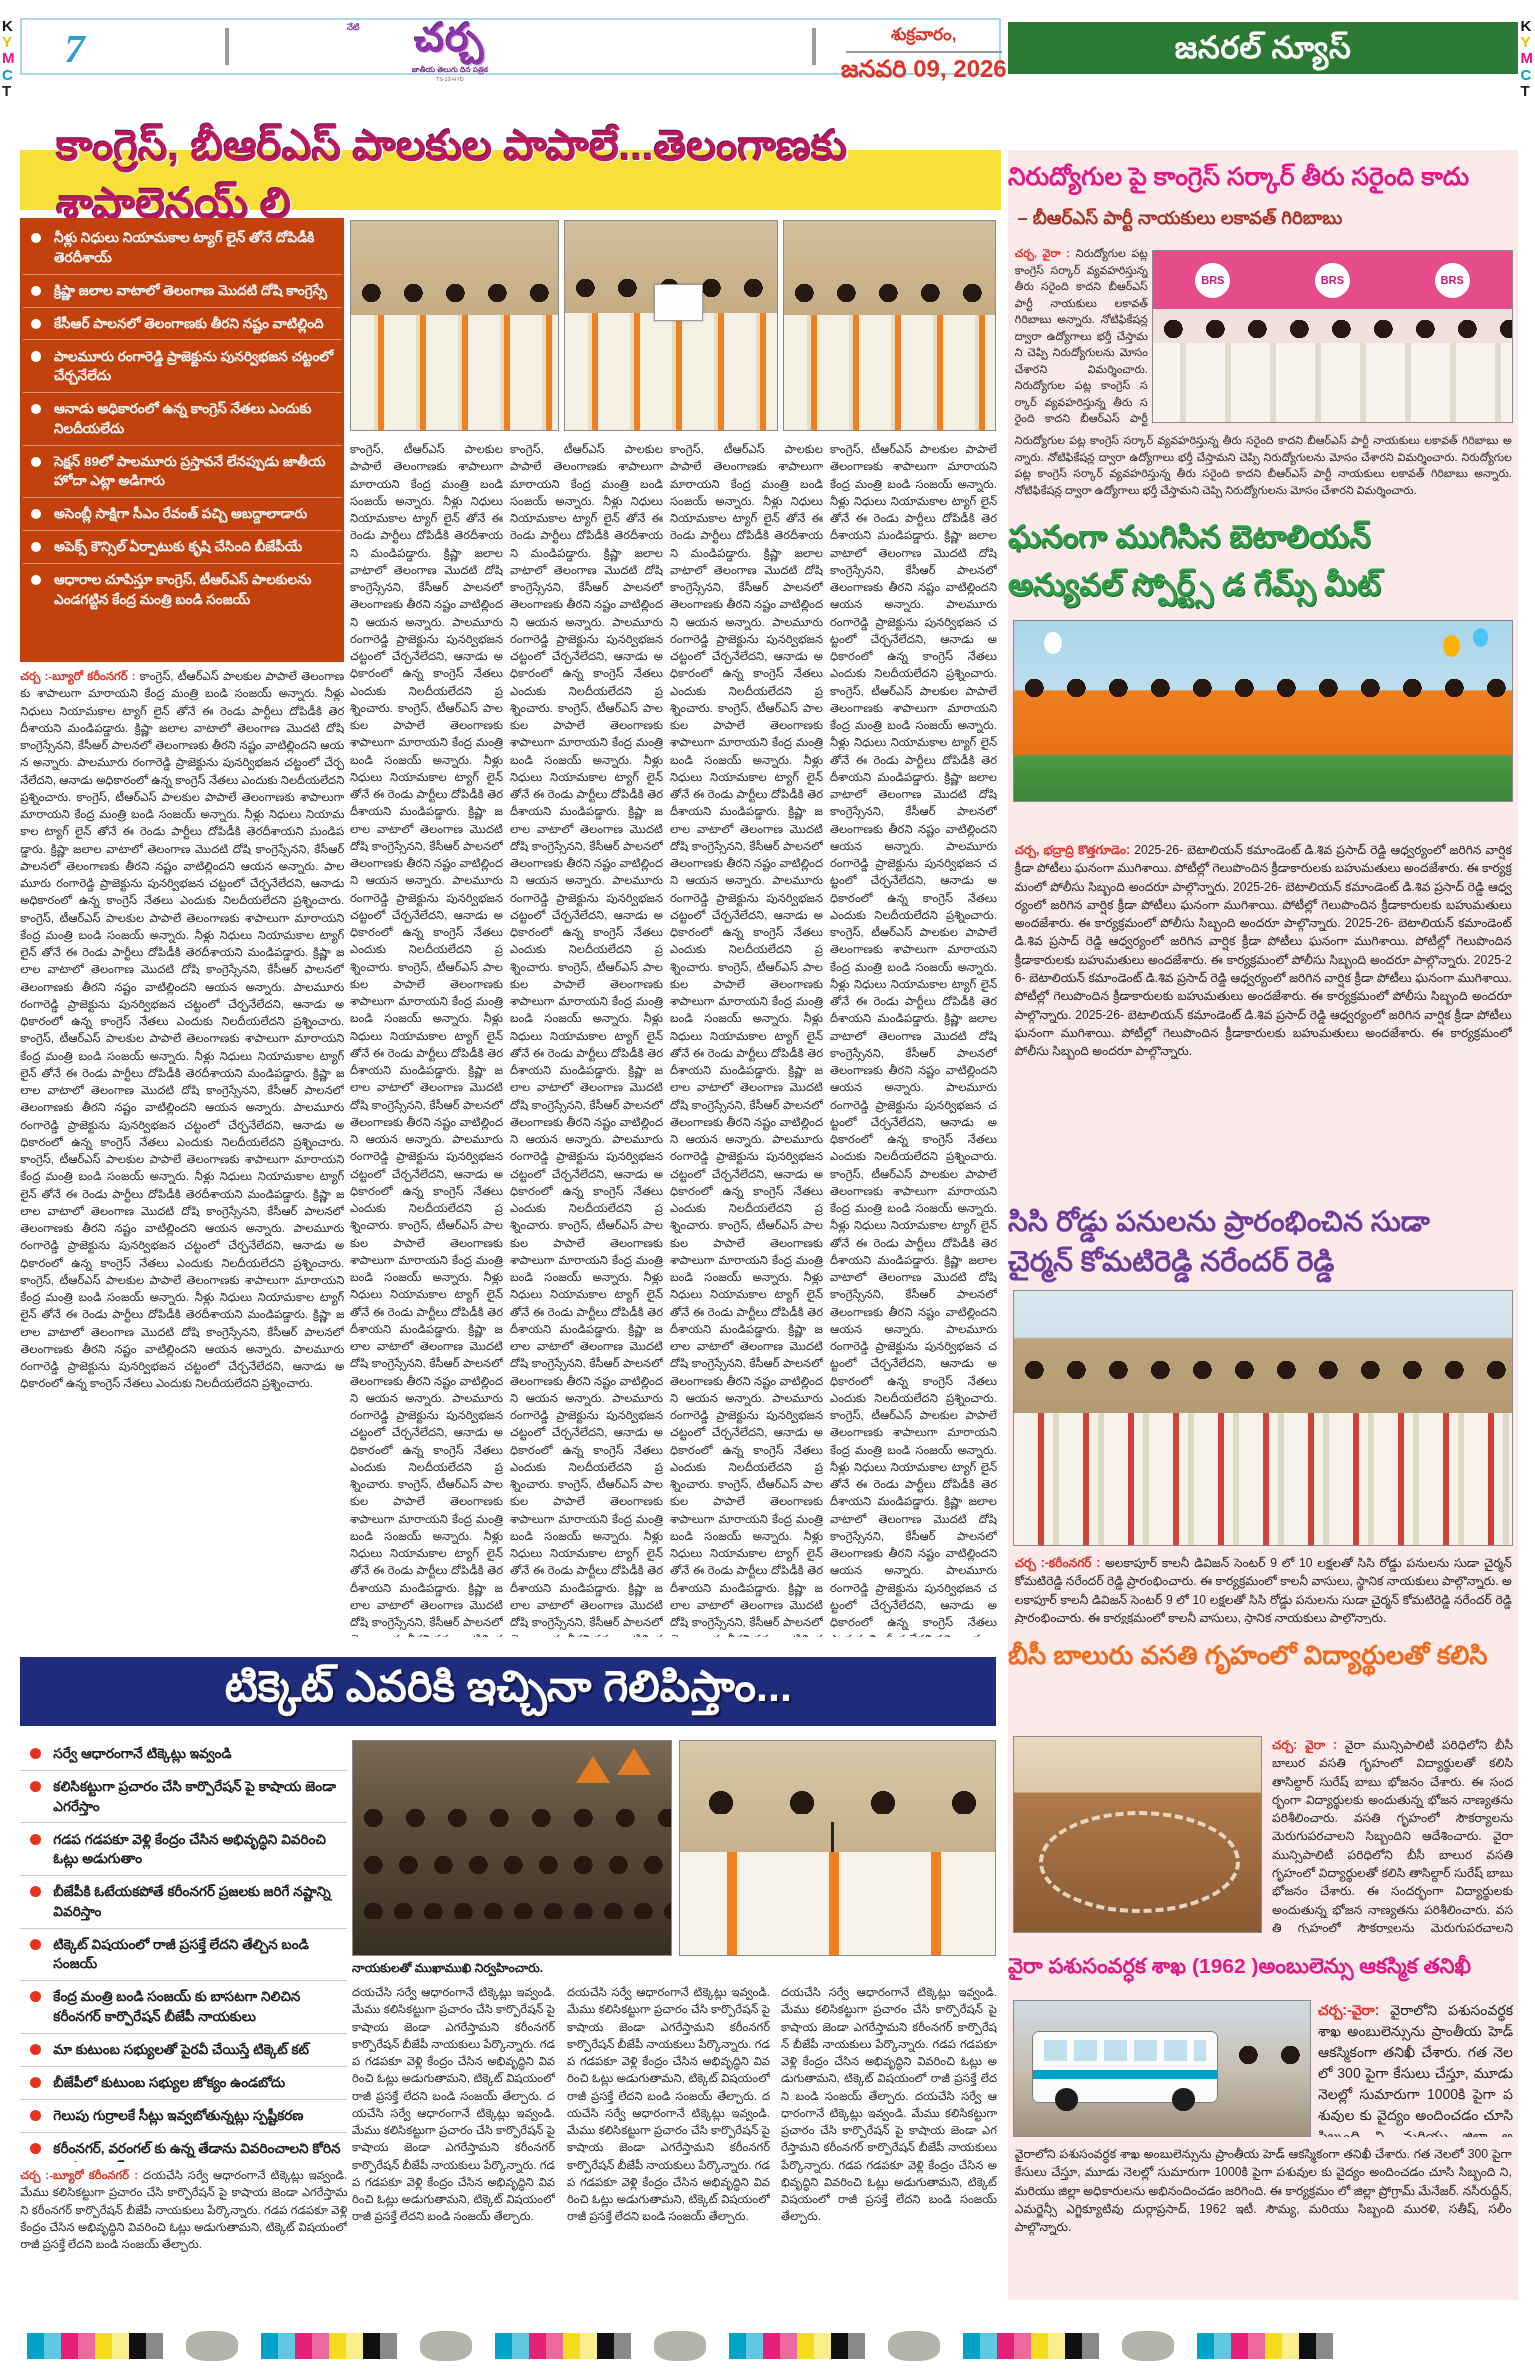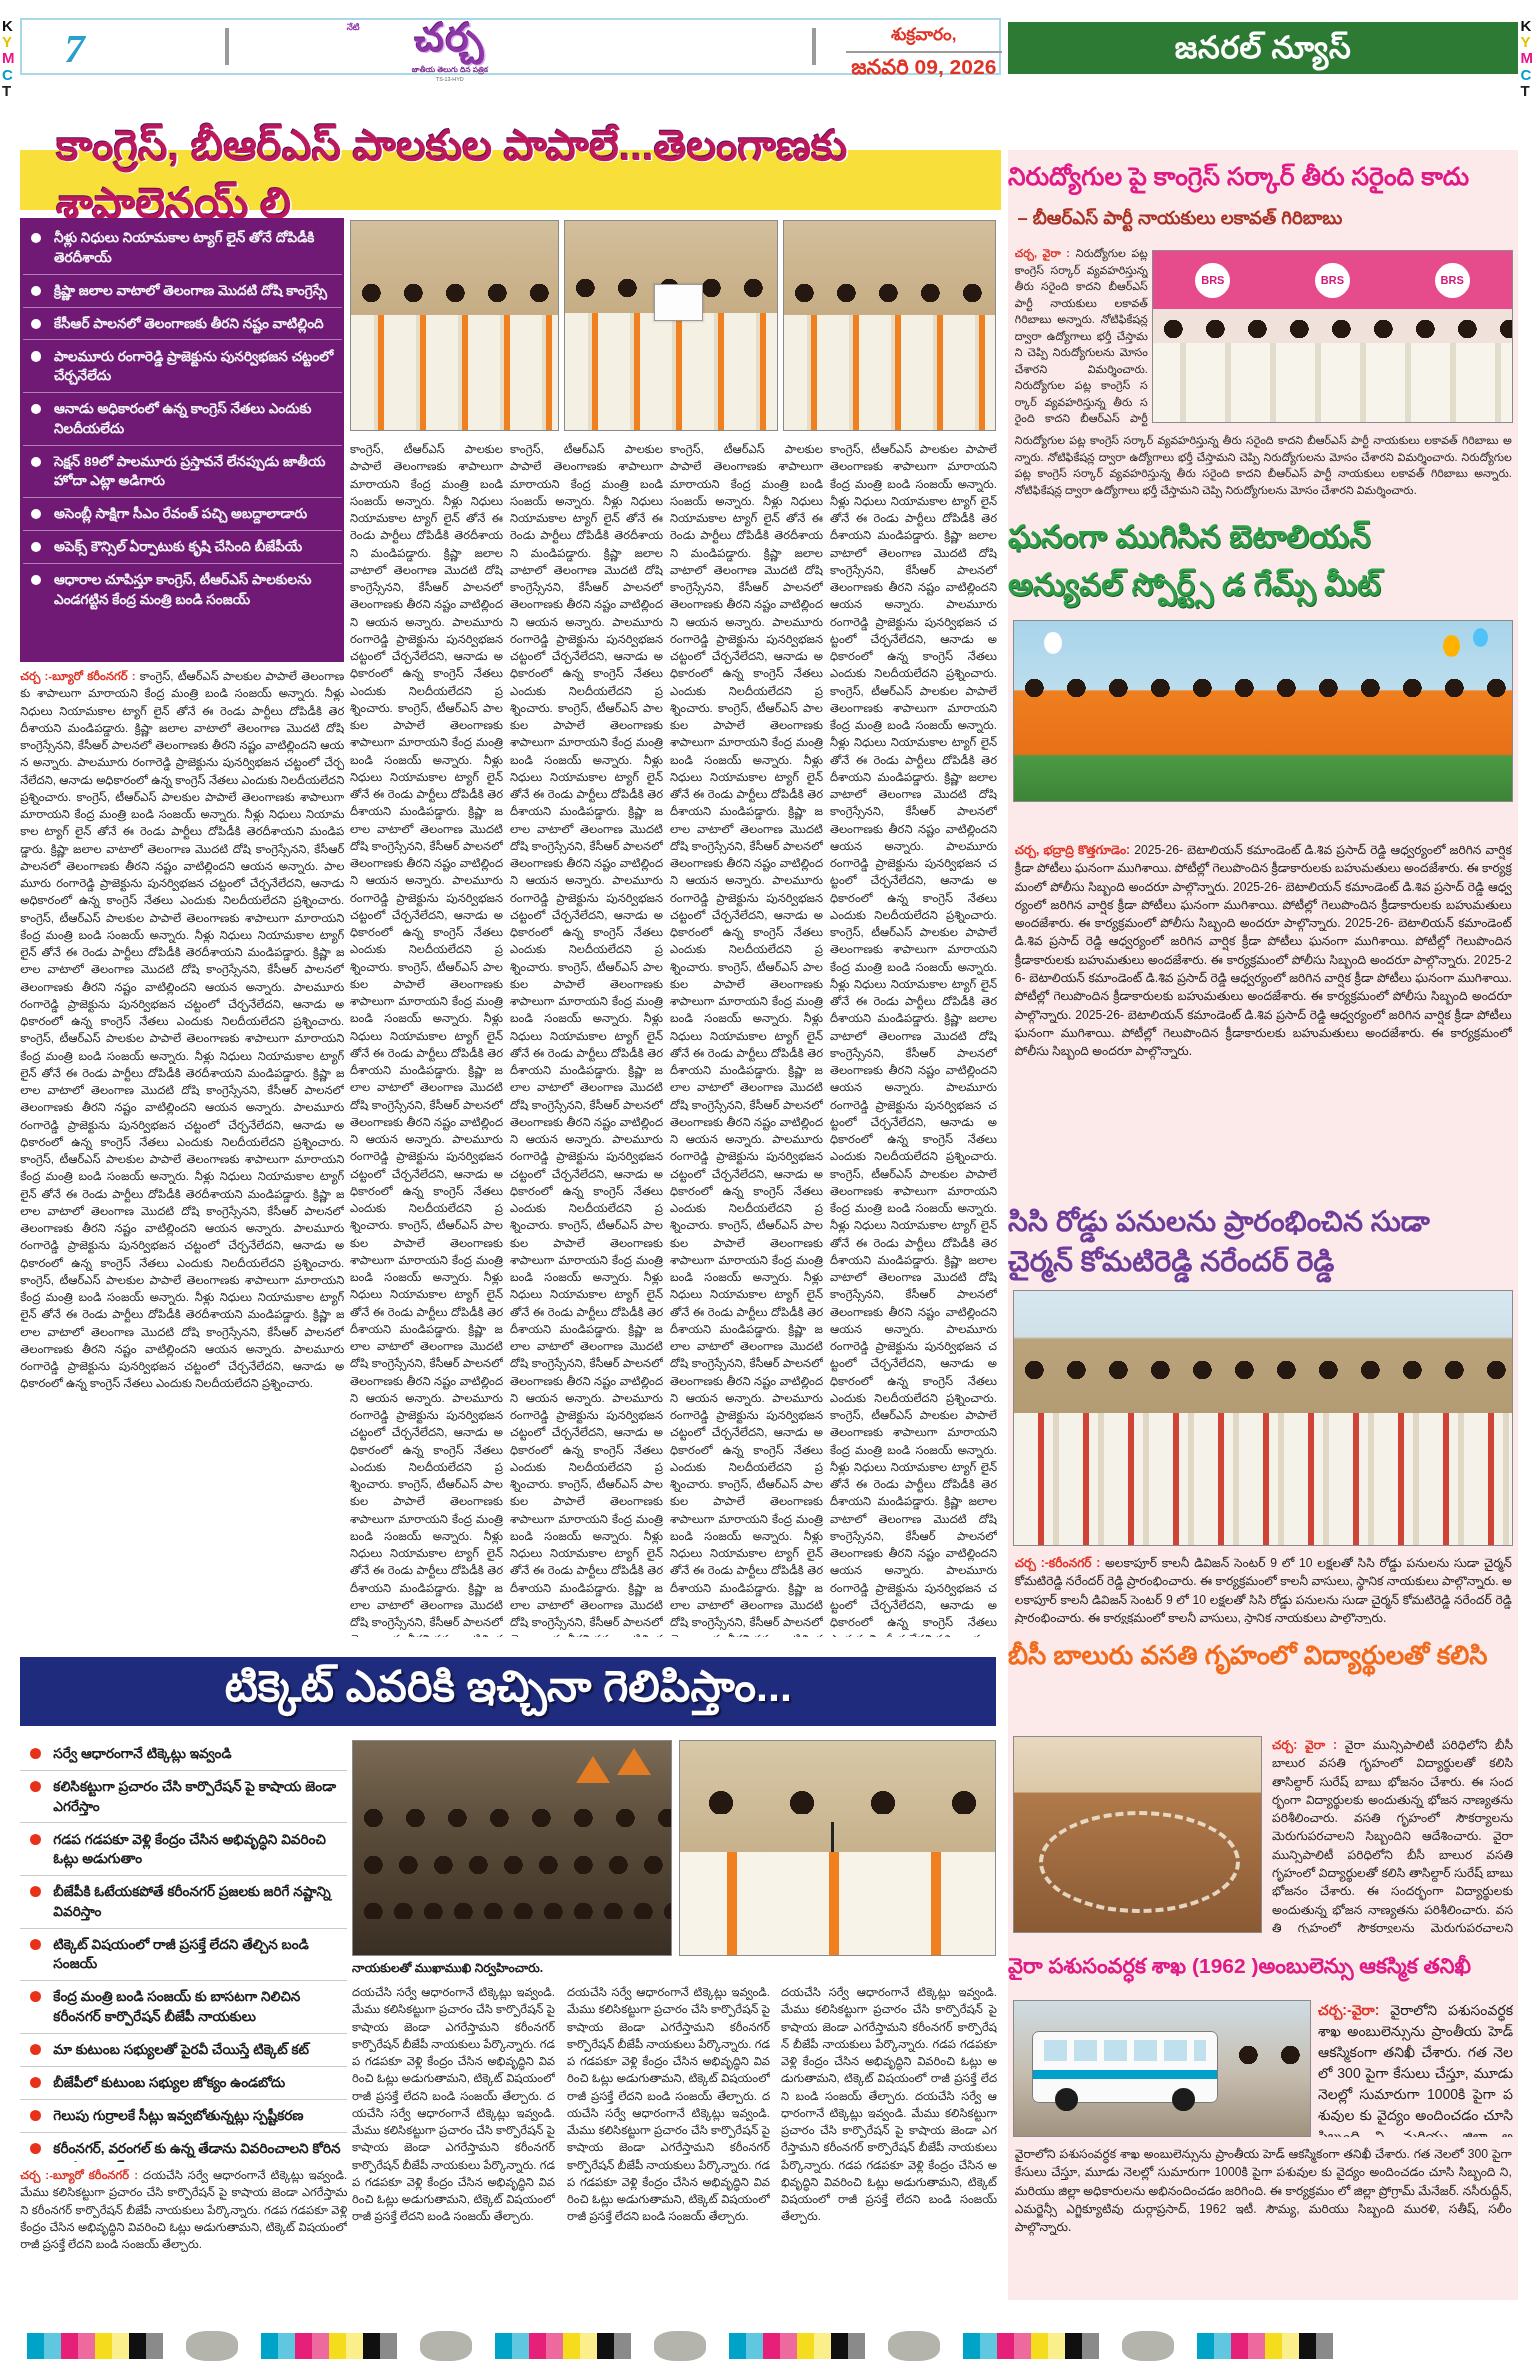--- a/index.html
+++ b/index.html
@@ -17,30 +17,30 @@
   .vline{position:absolute;top:8.1px;width:3.4px;height:37px;background:#9a9a9a;}
   .mast{position:absolute;left:319px;top:-4.1px;width:217px;text-align:center;}
   .mast-pre{position:absolute;left:5.4px;top:6.8px;font-size:8.8px;color:#8e35a8;font-weight:bold;}
   .mast-title{font-size:39px;font-weight:bold;color:#8e35a8;
       text-shadow:1.4px 1.4px 0 #dcb6ec, -0.7px -0.7px 0 #5c1e70;letter-spacing:1.4px;}
   .mast-tag{font-size:7.5px;color:#7b2d8e;margin-top:-4.1px;font-weight:bold;text-align:center;}
   .mast-code{font-size:5.4px;color:#666;}
   .dateblk{position:absolute;left:817px;top:5.4px;width:169px;text-align:center;}
   .dateblk .d1{color:#e03325;font-size:17px;font-weight:bold;}
   .dateblk hr{border:none;border-top:2px solid #9a9a9a;margin:2.7px 6.8px;}
-  .dateblk .d2{color:#e03325;font-size:21px;font-weight:bold;}
+  .dateblk .d2{color:#e03325;font-size:24px;font-weight:bold;}
   .section-box{position:absolute;left:1008px;top:22px;width:510px;height:52px;background:#2c7a34;
       color:#fff;font-size:31px;font-weight:bold;text-align:center;line-height:52px;letter-spacing:0.7px;}
   
   .lead-bar{position:absolute;left:20.3px;top:150px;width:981px;height:60px;background:#f8df3a;
       display:flex;align-items:center;justify-content:center;}
   .lead-bar span{font-size:42px;font-weight:bold;color:#be185d;
       text-shadow:1.4px 1.4px 0 #ffffff,-0.7px -0.7px 0 #4a1160;margin-left:36px;}
   
-  .teal-box{position:absolute;left:20.3px;top:218px;width:324px;height:444px;background:#701a75;
+  .teal-box{position:absolute;left:20.3px;top:218px;width:324px;height:444px;background:#c2410c;
       box-sizing:border-box;padding:4.1px 2.7px;overflow:hidden;}
   ul.bul{list-style:none;margin:0;padding:0;}
   .teal-box li{position:relative;padding:6.1px 5.4px 6.1px 31px;border-bottom:0.7px solid rgba(255,255,255,.45);
       color:#f2f6f8;font-size:13.6px;line-height:1.45;font-weight:bold;}
   .teal-box li:last-child{border-bottom:none;}
   .teal-box li::before{content:'';position:absolute;left:8.1px;top:11px;width:10.2px;height:10.2px;
       border-radius:50%;background:#fff;}
   
   .red-list{position:absolute;left:20.3px;top:1738px;width:327px;height:424px;overflow:hidden;}
   .red-list li{position:relative;padding:6.1px 4.1px 6.1px 33px;border-bottom:0.7px solid #c9c9c9;

